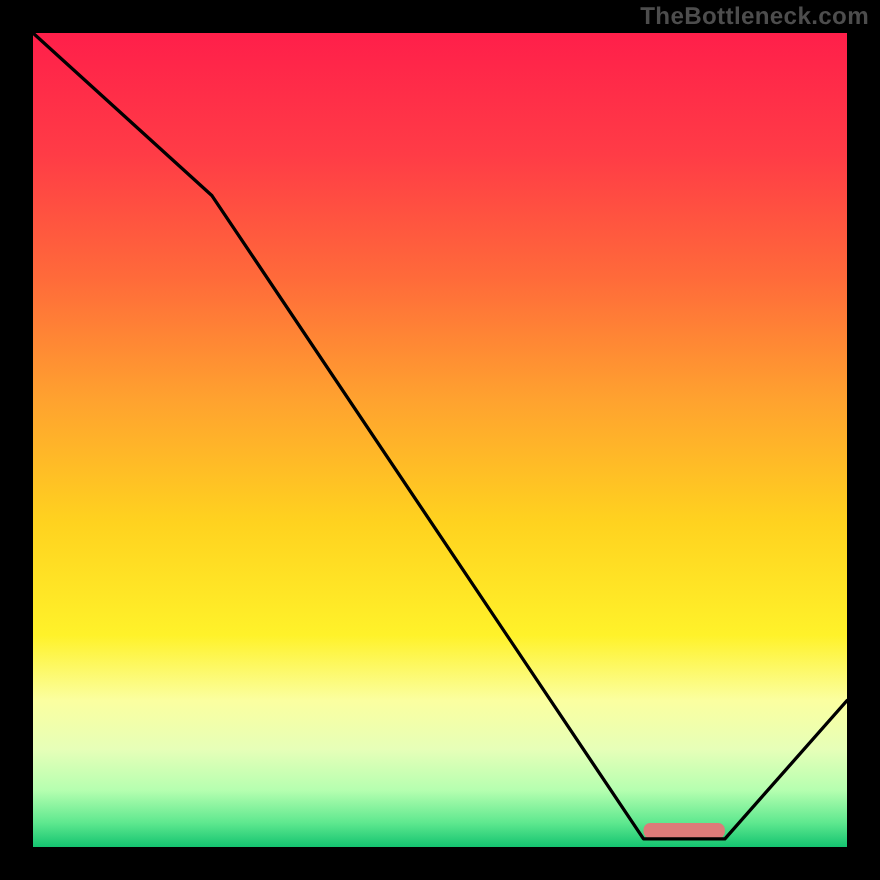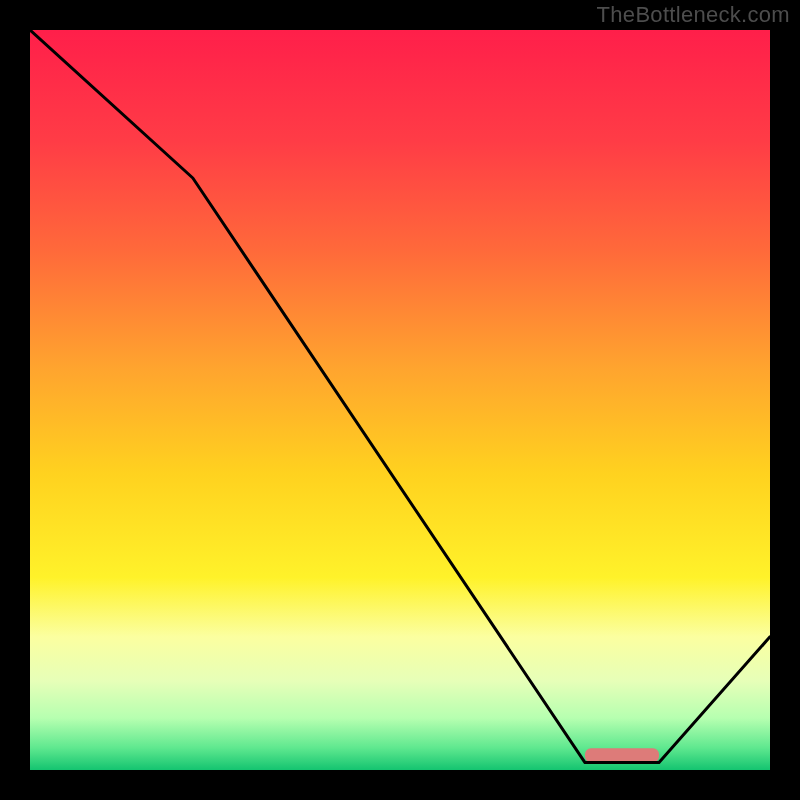--- a/index.html
+++ b/index.html
@@ -16,21 +16,21 @@
     width: 800px;
     height: 800px;
     background: #000000;
   }
   .attribution {
     position: absolute;
     top: 2px;
     right: 10px;
     color: #4d4d4d;
     font-size: 22px;
-    font-weight: 400;
+    font-weight: 700;
     letter-spacing: 0.3px;
     z-index: 10;
   }
   .plot-area {
     position: absolute;
     left: 30px;
     top: 30px;
     width: 740px;
     height: 740px;
     overflow: hidden;

